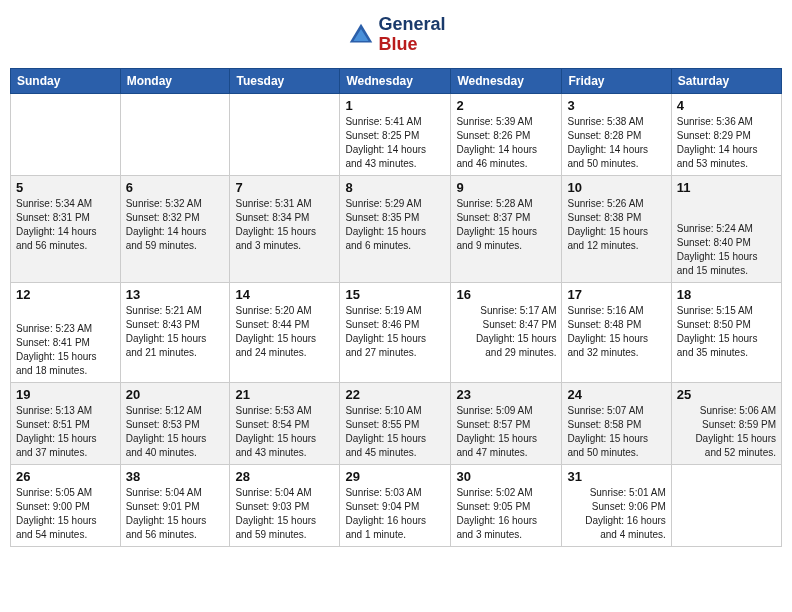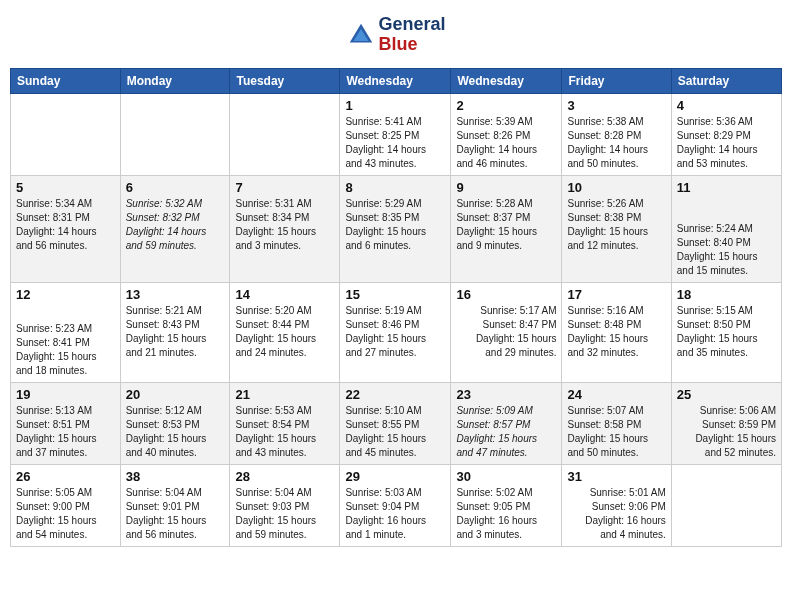--- a/index.html
+++ b/index.html
@@ -157,21 +157,21 @@
       <tr>
         <td>
           <div class="day-number">5</div>
           <div class="day-info" style="white-space: pre-line;">Sunrise: 5:34 AM
 Sunset: 8:31 PM
 Daylight: 14 hours
 and 56 minutes.</div>
         </td>
         <td>
           <div class="day-number">6</div>
-          <div class="day-info" style="white-space: pre-line; font-style: italic;">Sunrise: 5:32 AM
+          <div class="day-info" style="white-space: pre-line;">Sunrise: 5:32 AM
 Sunset: 8:32 PM
 Daylight: 14 hours
 and 59 minutes.</div>
         </td>
         <td>
           <div class="day-number">7</div>
           <div class="day-info" style="white-space: pre-line;">Sunrise: 5:31 AM
 Sunset: 8:34 PM
 Daylight: 15 hours
 and 3 minutes.</div>
@@ -280,21 +280,21 @@
         </td>
         <td>
           <div class="day-number">22</div>
           <div class="day-info" style="white-space: pre-line;">Sunrise: 5:10 AM
 Sunset: 8:55 PM
 Daylight: 15 hours
 and 45 minutes.</div>
         </td>
         <td>
           <div class="day-number">23</div>
-          <div class="day-info" style="white-space: pre-line; font-style: italic;">Sunrise: 5:09 AM
+          <div class="day-info" style="white-space: pre-line;">Sunrise: 5:09 AM
 Sunset: 8:57 PM
 Daylight: 15 hours
 and 47 minutes.</div>
         </td>
         <td>
           <div class="day-number">24</div>
           <div class="day-info" style="white-space: pre-line;">Sunrise: 5:07 AM
 Sunset: 8:58 PM
 Daylight: 15 hours
 and 50 minutes.</div>

